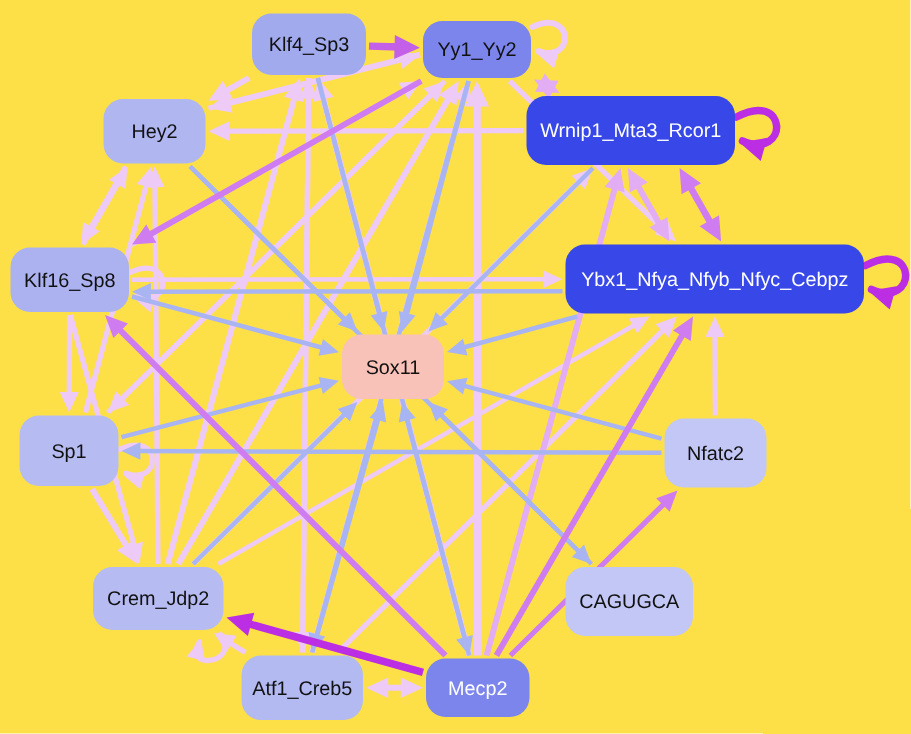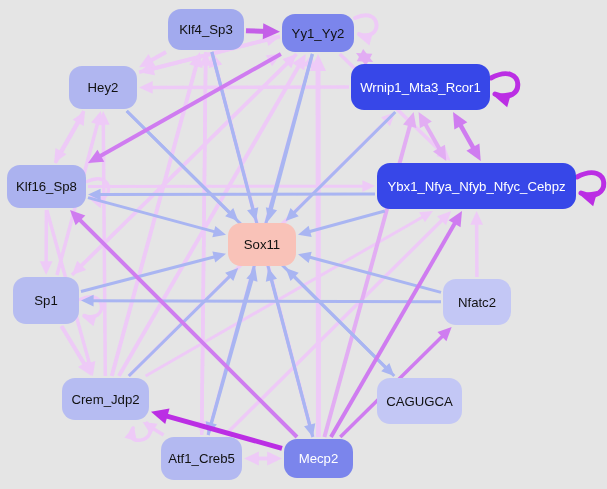--- a/index.html
+++ b/index.html
@@ -1,16 +1,16 @@
 <!DOCTYPE html>
 <html><head>
 <meta charset="utf-8">
 <style>
   html,body{margin:0;padding:0;background:#ffffff;}
-  #stage{position:relative;width:607px;height:489px;background:#e5e5e5;overflow:hidden;
+  #stage{position:relative;width:607px;height:489px;background:#fde047;overflow:hidden;
          font-family:"Liberation Sans", sans-serif;}
   svg{display:block;}
   .node-label{font-family:"Liberation Sans", sans-serif;}
 </style>
 </head>
 <body>
 
 <div id="stage">
   <svg id="graph" xmlns="http://www.w3.org/2000/svg" width="607" height="489" viewBox="0 0 607 489">
       <g>

